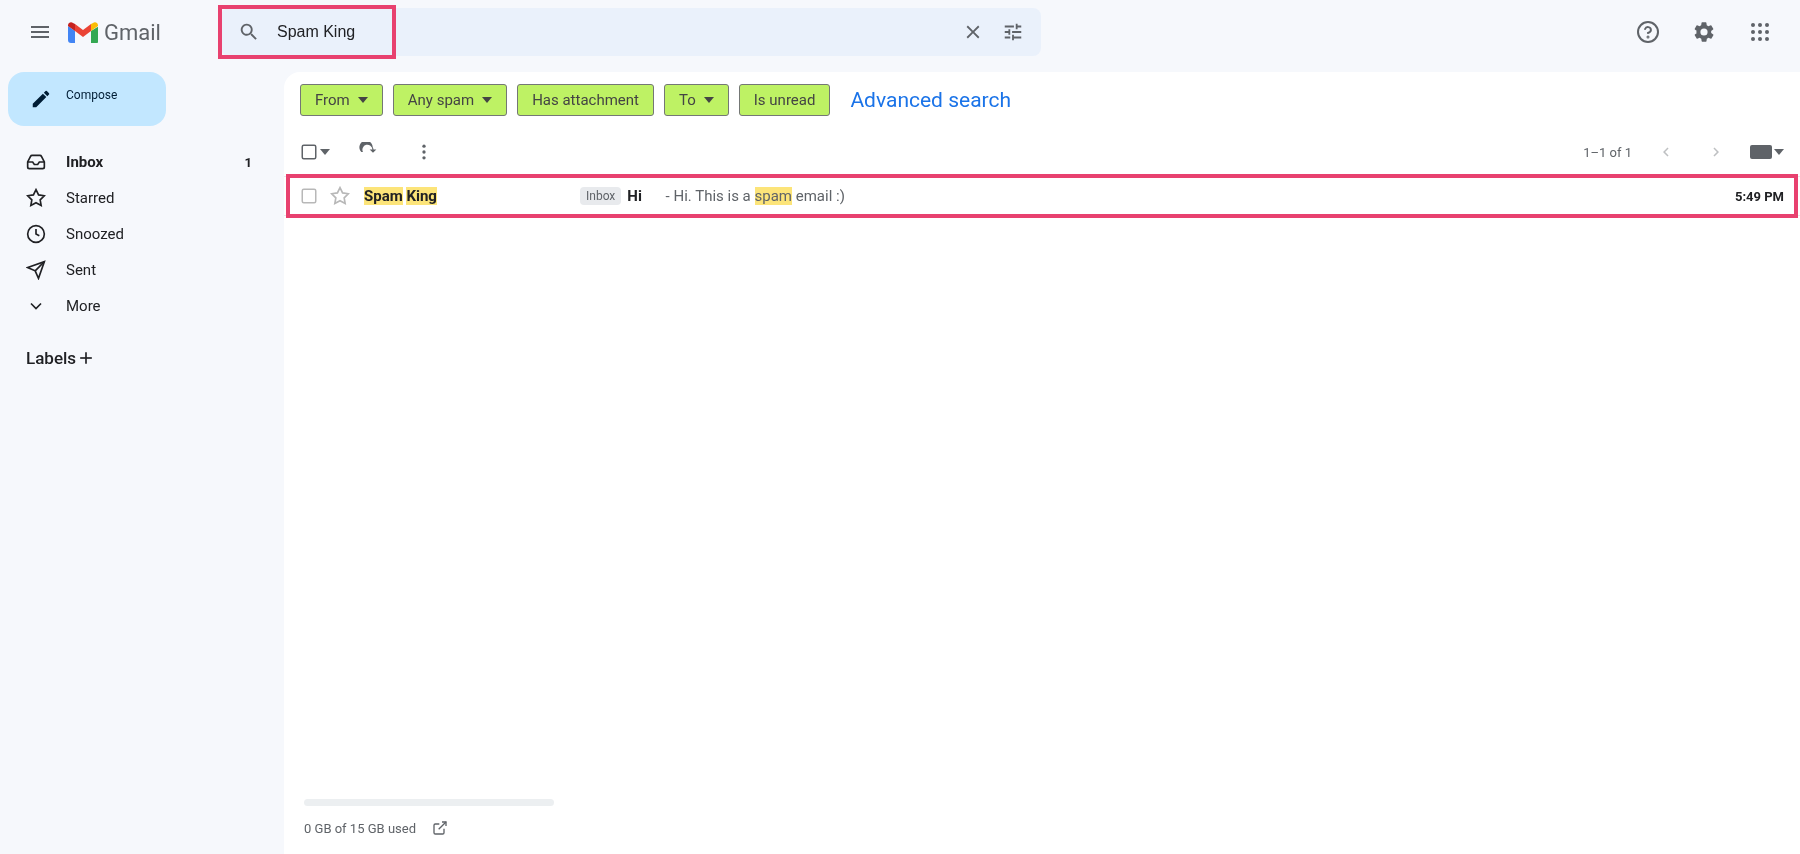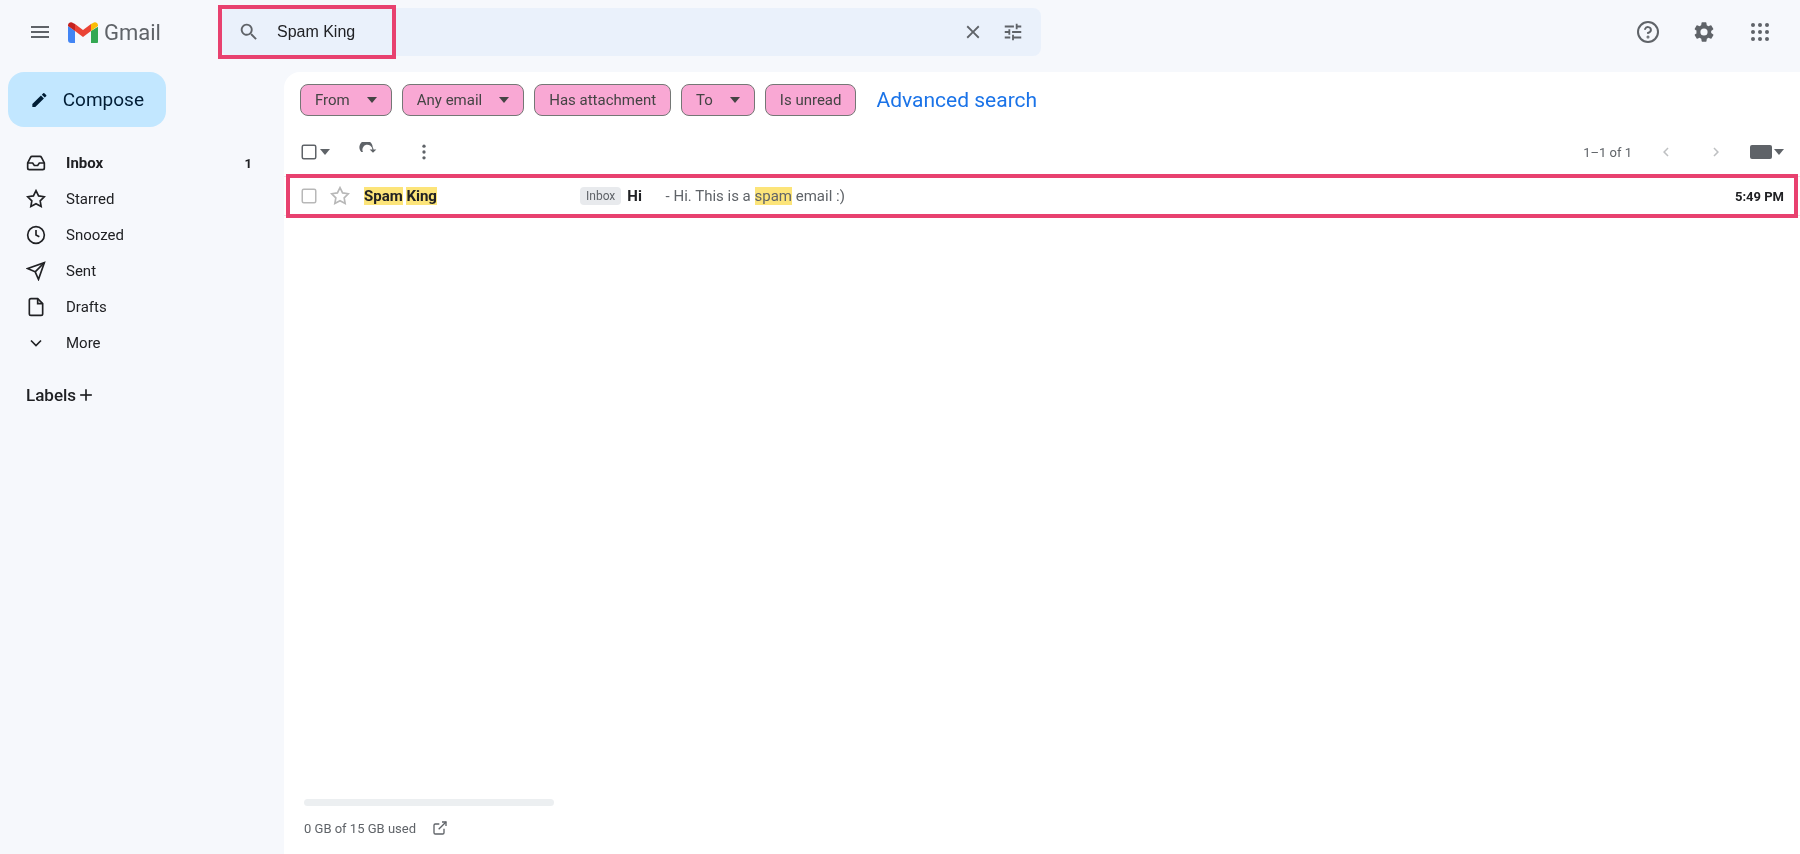--- a/index.html
+++ b/index.html
@@ -11,33 +11,33 @@
 .search-wrap { flex: 0 0 820px; position: relative; }
 .search-bar { display: flex; align-items: center; background: #eaf1fb; border-radius: 8px; height: 48px; padding: 0 8px; }
 .search-icon-btn { width: 40px; height: 40px; display: flex; align-items: center; justify-content: center; cursor: pointer; }
 .search-input { flex: 1; border: none; background: transparent; font-size: 16px; color: #202124; outline: none; padding: 0 8px; }
 .search-clear, .search-options { width: 40px; height: 40px; display: flex; align-items: center; justify-content: center; cursor: pointer; }
 .search-highlight { position: absolute; top: -3px; left: -3px; width: 178px; height: 54px; border: 4px solid #e8416f; pointer-events: none; }
 .header-right { margin-left: auto; display: flex; align-items: center; gap: 8px; }
 .header-icon-btn { width: 48px; height: 48px; display: flex; align-items: center; justify-content: center; border-radius: 50%; cursor: pointer; }
 .main { display: flex; height: calc(100% - 64px); }
 .sidebar { width: 284px; padding: 8px 0 0 8px; }
-.compose-btn { display: flex; align-items: flex-end; gap: 14px; background: #c2e7ff; border-radius: 16px; padding: 16px 22px; font-size: 19px; color: #001d35; cursor: pointer; width: 158px; }
+.compose-btn { display: flex; align-items: flex-start; gap: 14px; background: #c2e7ff; border-radius: 16px; padding: 16px 22px; font-size: 12px; color: #001d35; cursor: pointer; width: 158px; }
 .nav-list { margin-top: 18px; }
 .nav-item { display: flex; align-items: center; height: 36px; padding: 0 12px 0 18px; border-radius: 0 18px 18px 0; cursor: pointer; font-size: 15px; color: #202124; width: 256px; }
 .nav-item.active { font-weight: 700; }
 .nav-item-icon { width: 20px; display: flex; align-items: center; justify-content: center; margin-right: 20px; }
 .nav-item-label { flex: 1; }
 .nav-item-count { font-size: 13px; }
 .labels-section { margin-top: 24px; display: flex; align-items: center; padding: 0 20px 0 18px; width: 256px; }
 .labels-title { font-size: 17px; font-weight: 500; }
 .add-label { cursor: pointer; }
 .content { flex: 1; background: #fff; border-radius: 16px 0 0 0; margin-top: 8px; display: flex; flex-direction: column; position: relative; }
 .filter-bar { display: flex; align-items: center; gap: 10px; padding: 12px 16px; }
-.filter-chip { display: flex; align-items: center; gap: 17px; border: 1px solid #747775; border-radius: 8px; padding: 6px 14px; font-size: 15px; cursor: pointer; color: #444; background: #f9a8d4; }
+.filter-chip { display: flex; align-items: center; gap: 8px; border: 1px solid #747775; border-radius: 3px; padding: 6px 14px; font-size: 15px; cursor: pointer; color: #444; background: #bef264; }
 .filter-chip svg { fill: #444; }
 .adv-search { color: #1a73e8; font-size: 21px; margin-left: 10px; cursor: pointer; }
 .toolbar { display: flex; align-items: center; padding: 6px 16px; height: 48px; }
 .toolbar-left { display: flex; align-items: center; gap: 20px; }
 .select-all { display: flex; align-items: center; gap: 2px; cursor: pointer; }
 .toolbar-btn { width: 36px; height: 36px; display: flex; align-items: center; justify-content: center; cursor: pointer; border-radius: 50%; }
 .toolbar-right { margin-left: auto; display: flex; align-items: center; gap: 18px; }
 .pagination { font-size: 13px; color: #5f6368; }
 .page-btn { width: 32px; height: 32px; display: flex; align-items: center; justify-content: center; cursor: pointer; opacity: 0.4; }
 .input-tools { display: flex; align-items: center; gap: 2px; cursor: pointer; }
@@ -173,29 +173,20 @@
             <svg width="20" height="20" viewBox="0 0 24 24" fill="none" stroke="#202124" stroke-width="2">
               <line x1="22" y1="2" x2="11" y2="13"></line>
               <polygon points="22 2 15 22 11 13 2 9 22 2"></polygon>
             </svg>
           </span>
         <span class="nav-item-label">Sent</span>
       </div>
       <div class="nav-item">
         <span class="nav-item-icon">
             <svg width="20" height="20" viewBox="0 0 24 24" fill="none" stroke="#202124" stroke-width="2">
-              <path d="M14 2H6a2 2 0 00-2 2v16a2 2 0 002 2h12a2 2 0 002-2V8z"></path>
-              <polyline points="14 2 14 8 20 8"></polyline>
-            </svg>
-          </span>
-        <span class="nav-item-label">Drafts</span>
-      </div>
-      <div class="nav-item">
-        <span class="nav-item-icon">
-            <svg width="20" height="20" viewBox="0 0 24 24" fill="none" stroke="#202124" stroke-width="2">
               <polyline points="6 9 12 15 18 9"></polyline>
             </svg>
           </span>
         <span class="nav-item-label">More</span>
       </div>
     </div>
     <div class="labels-section">
       <span class="labels-title">Labels</span>
       <span class="add-label">
         <svg width="20" height="20" viewBox="0 0 24 24" fill="none" stroke="#202124" stroke-width="2">
@@ -208,21 +199,21 @@
 
   <div class="content">
     <div class="filter-bar">
       <div class="filter-chip">
           <span>From</span>
           <svg width="10" height="6" viewBox="0 0 10 6">
             <path d="M0 0l5 6 5-6z"></path>
           </svg>
         </div>
       <div class="filter-chip">
-          <span>Any email</span>
+          <span>Any spam</span>
           <svg width="10" height="6" viewBox="0 0 10 6">
             <path d="M0 0l5 6 5-6z"></path>
           </svg>
         </div>
       <div class="filter-chip">
           <span>Has attachment</span>
         </div>
       <div class="filter-chip">
           <span>To</span>
           <svg width="10" height="6" viewBox="0 0 10 6">

